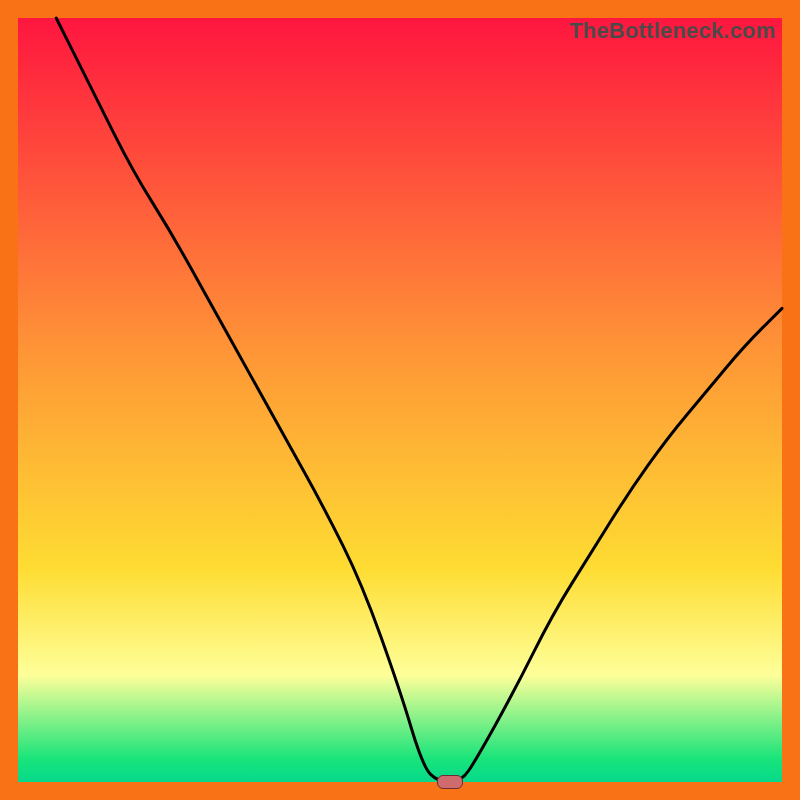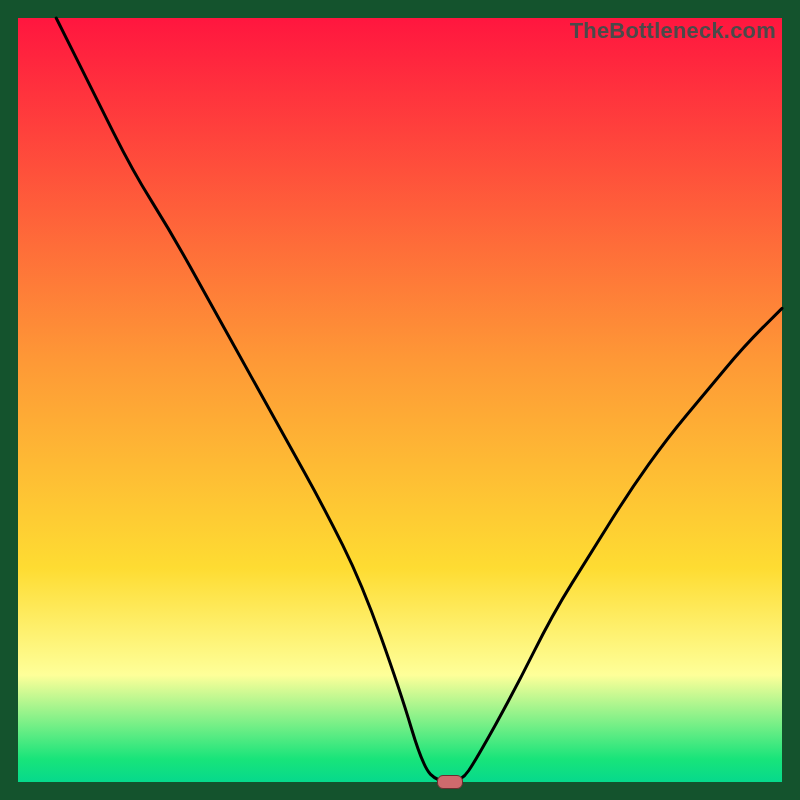--- a/index.html
+++ b/index.html
@@ -7,21 +7,21 @@
     padding: 0;
     width: 800px;
     height: 800px;
     background: #000;
     font-family: Arial, Helvetica, sans-serif;
   }
   .frame {
     position: relative;
     width: 800px;
     height: 800px;
-    background: #14532d;
+    background: #f97316;
   }
   .plot-area {
     position: absolute;
     left: 18px;
     top: 18px;
     width: 764px;
     height: 764px;
     
     background: linear-gradient(to bottom,
       var(--c-top) 0%,

